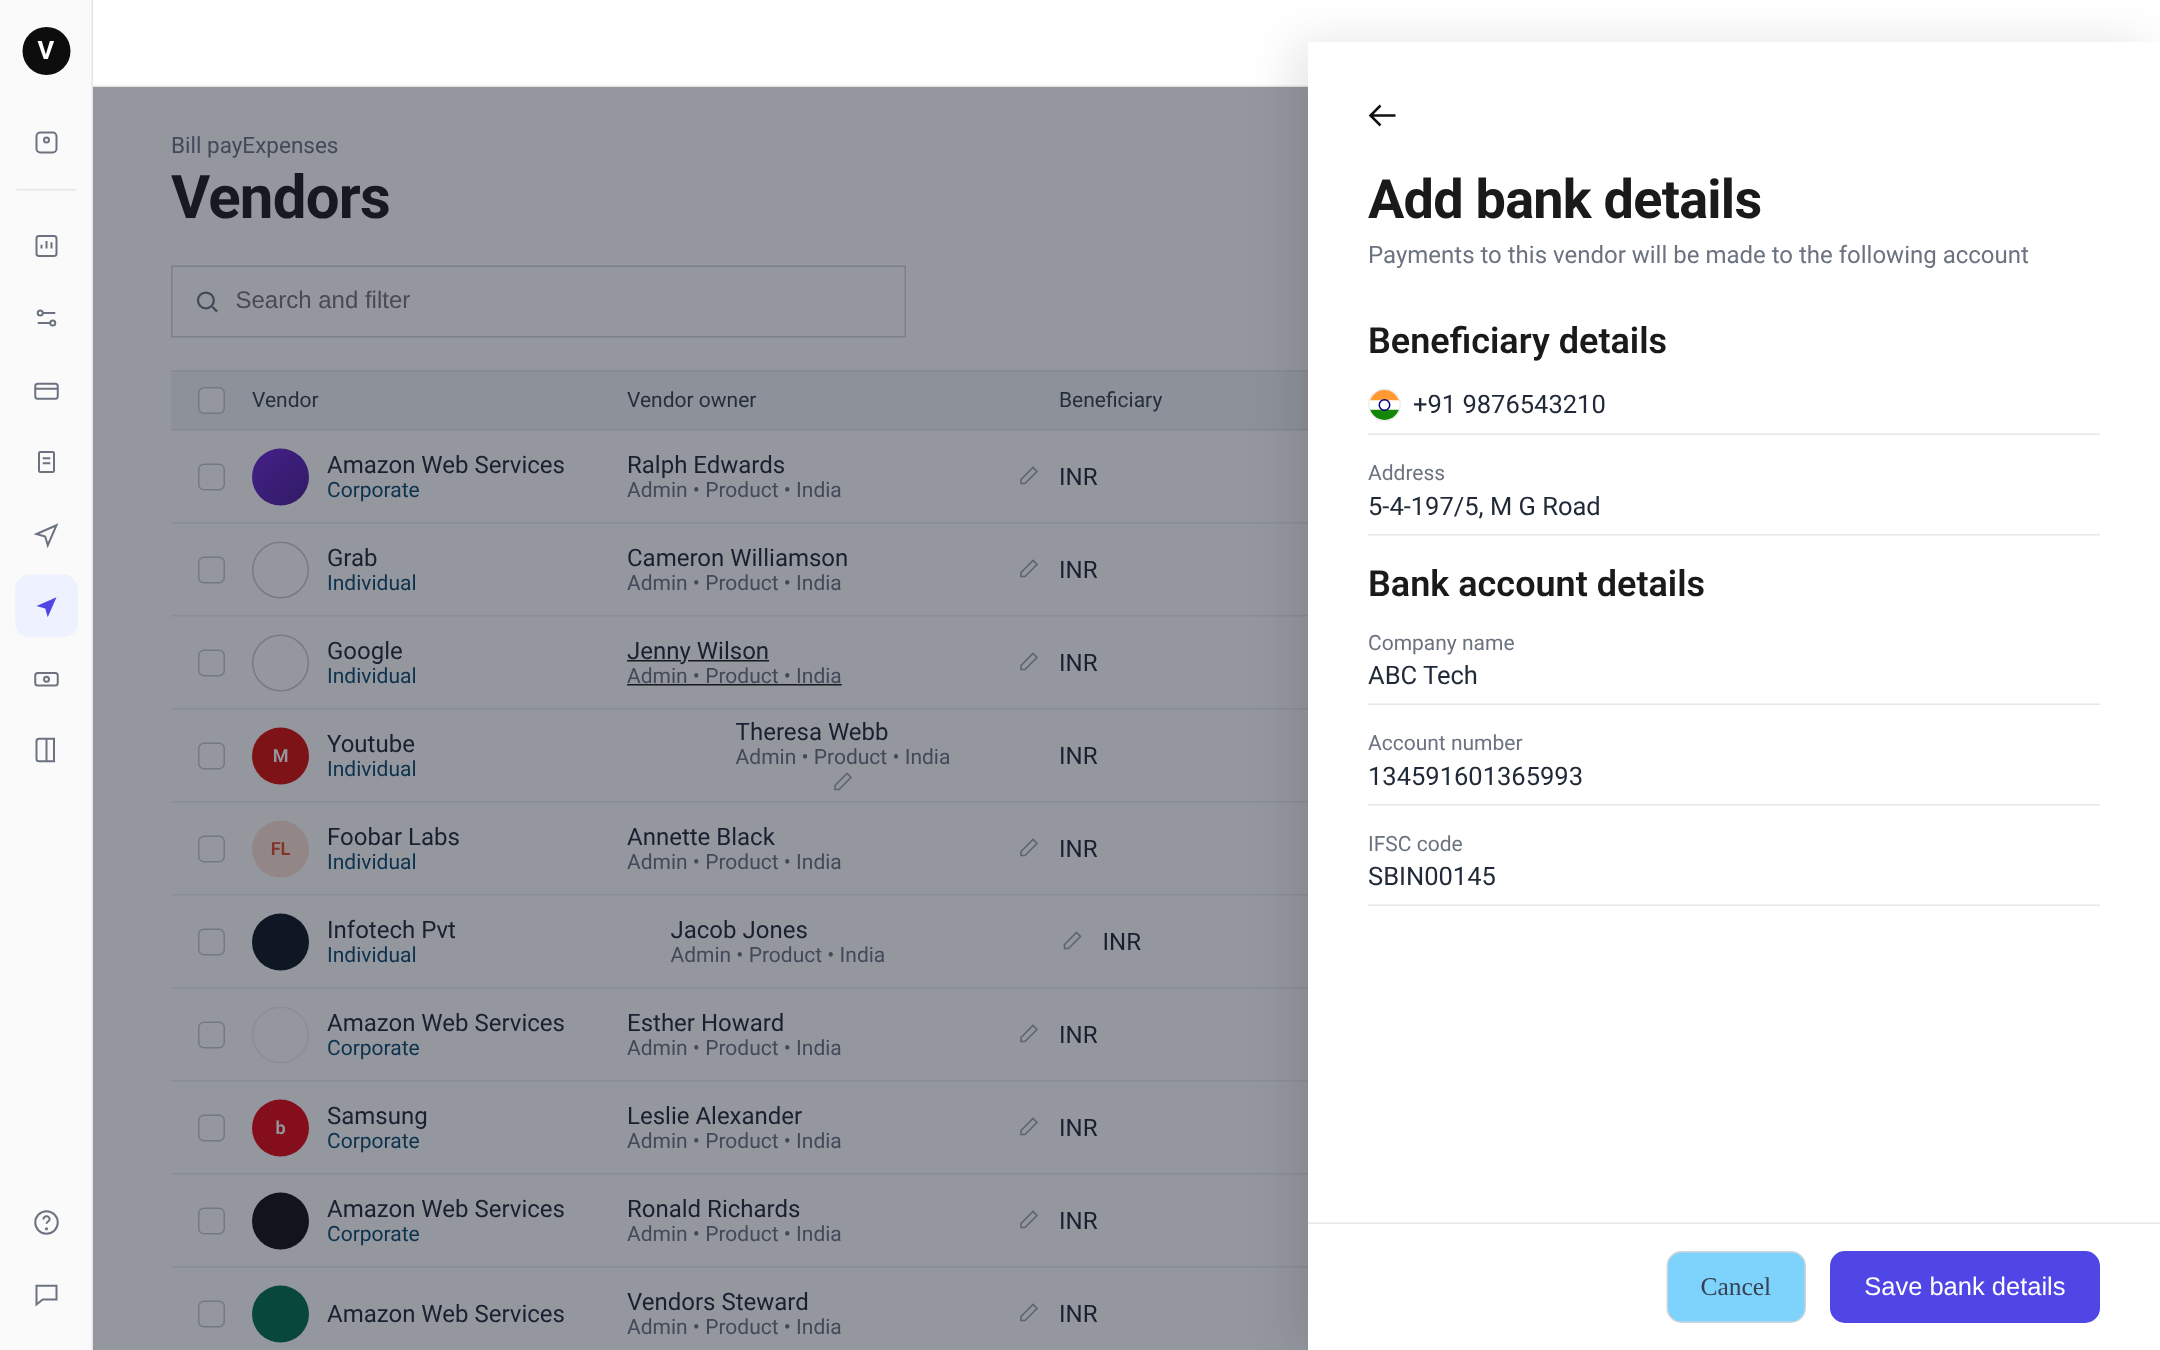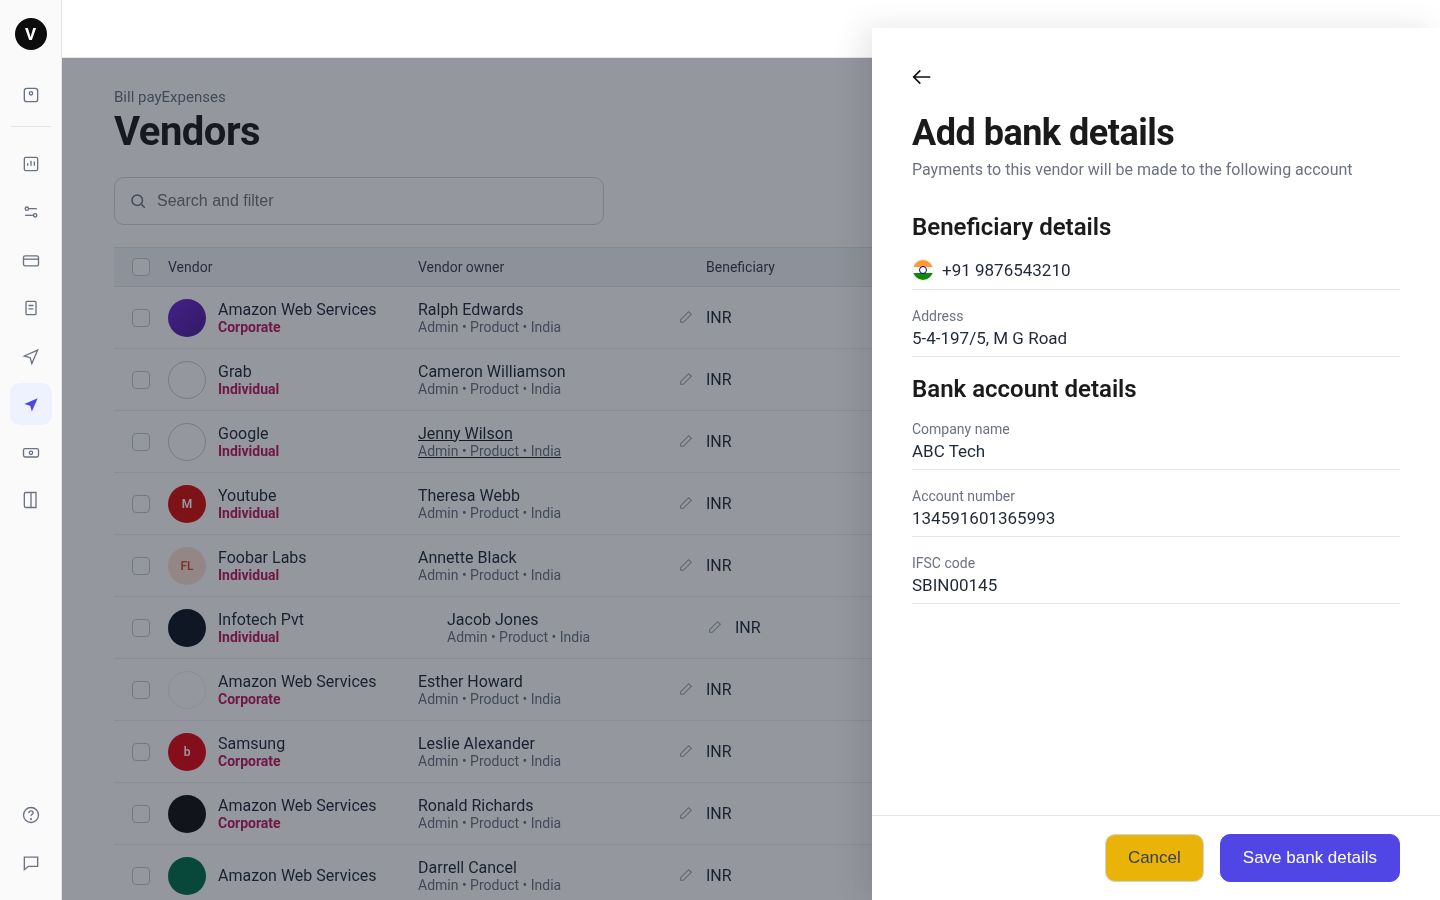--- a/index.html
+++ b/index.html
@@ -65,21 +65,21 @@
   }
   .breadcrumb {
     color: #6b7280; font-size: 15px; margin-bottom: 2px;
   }
   .page-title {
     font-size: 40px; font-weight: 700; margin-bottom: 22px;
     letter-spacing: -0.5px;
   }
   .search-wrap {
     width: 490px; height: 48px;
-    border: 1px solid #d1d5db; border-radius: 10px;
+    border: 1px solid #d1d5db; border-radius: 0;
     display: flex; align-items: center; padding: 0 14px;
     margin-bottom: 22px;
   }
   .search-wrap svg { width:18px; height:18px; stroke:#6b7280; fill:none; stroke-width:2; margin-right:10px;}
   .search-wrap input {
     border: none; outline: none; font-size: 16px; color: #6b7280;
     flex: 1; background: transparent;
   }
   
   .table { width: 100%; }
@@ -103,21 +103,21 @@
     border-bottom: 1px solid #eceef0;
   }
   .vendor-cell { display:flex; align-items:center; gap:12px;}
   .avatar {
     width: 38px; height: 38px; border-radius: 50%;
     display:flex; align-items:center; justify-content:center;
     font-size: 12px; font-weight:600; color:#fff;
     flex-shrink:0;
   }
   .vendor-info .vname { font-size: 16px; color:#1f2937; line-height:1.2;}
-  .vendor-info .vtype { font-size: 14px; color:#be185d; line-height:1.2;font-weight:bold;}
+  .vendor-info .vtype { font-size: 14px; color:#0c4a6e; line-height:1.2;}
   .owner-cell .oname { font-size: 16px; color:#1f2937; line-height:1.2;}
   .owner-cell .ometa { font-size: 14px; color:#6b7280; line-height:1.2;}
   .edit-cell { width: 40px; display:flex; align-items:center; justify-content:center;}
   .edit-cell svg { width:16px; height:16px; stroke:#9ca3af; fill:none; stroke-width:1.6;}
   .ben-cell { font-size:16px; color:#1f2937; }
 
   
   .scrim {
     position: absolute; inset: 0;
     background: rgba(17,24,39,0.45);
@@ -157,21 +157,21 @@
   .panel-footer {
     border-top: 1px solid #e5e7eb;
     padding: 18px 40px;
     display:flex; justify-content:flex-end; gap:16px;
     background:#fff;
   }
   .btn {
     height: 48px; padding: 0 22px; border-radius:10px;
     font-size: 17px; cursor:pointer; display:flex; align-items:center;
   }
-  .btn-secondary { background:#eab308; border:1px solid #d1d5db; color:#374151;}
+  .btn-secondary { background:#7dd3fc; border:1px solid #d1d5db; color:#374151;font-family:Liberation Serif, serif;}
   .btn-primary { background:#4f46e5; border:1px solid #4f46e5; color:#fff;}
 
   
   .av-purple{background:linear-gradient(135deg,#6d28d9,#4c1d95);}
   .av-bmw{background:#fff;border:1px solid #ccc;}
   .av-dom{background:#fff;border:1px solid #ccc;}
   .av-mcd{background:#d7100a;}
   .av-fl{background:#fde1d3;color:#d94b2b;}
   .av-dell{background:#0b1620;}
   .av-hua{background:#fff;border:1px solid #eee;}
@@ -357,21 +357,21 @@
     <div class="col-check">
                 <div class="checkbox"></div>
               </div>
     <div class="col-vendor vendor-cell">
       <div class="avatar av-mcd">M</div>
       <div class="vendor-info">
         <div class="vname">Youtube</div>
         <div class="vtype">Individual</div>
       </div>
     </div>
-    <div class="col-owner owner-cell" style="display:flex;align-items:center;">
+    <div class="col-owner owner-cell" style="display:flex;align-items:center;flex-direction:column;">
       <div style="flex:1">
         <div class="oname">Theresa Webb</div>
         <div class="ometa">Admin • Product  •  India</div>
       </div>
       <div class="edit-cell">
         <svg viewBox="0 0 24 24">
                     <path d="M4 20h4L20 8l-4-4L4 16v4z"></path>
                   </svg>
       </div>
     </div>
@@ -503,21 +503,21 @@
               </div>
     <div class="col-vendor vendor-cell">
       <div class="avatar av-star"></div>
       <div class="vendor-info">
         <div class="vname">Amazon Web Services</div>
         <div class="vtype"></div>
       </div>
     </div>
     <div class="col-owner owner-cell" style="display:flex;align-items:center;">
       <div style="flex:1">
-        <div class="oname">Darrell Cancel</div>
+        <div class="oname">Vendors Steward</div>
         <div class="ometa">Admin • Product  •  India</div>
       </div>
       <div class="edit-cell">
         <svg viewBox="0 0 24 24">
                     <path d="M4 20h4L20 8l-4-4L4 16v4z"></path>
                   </svg>
       </div>
     </div>
     <div class="col-beneficiary ben-cell">INR</div>
   </div>

